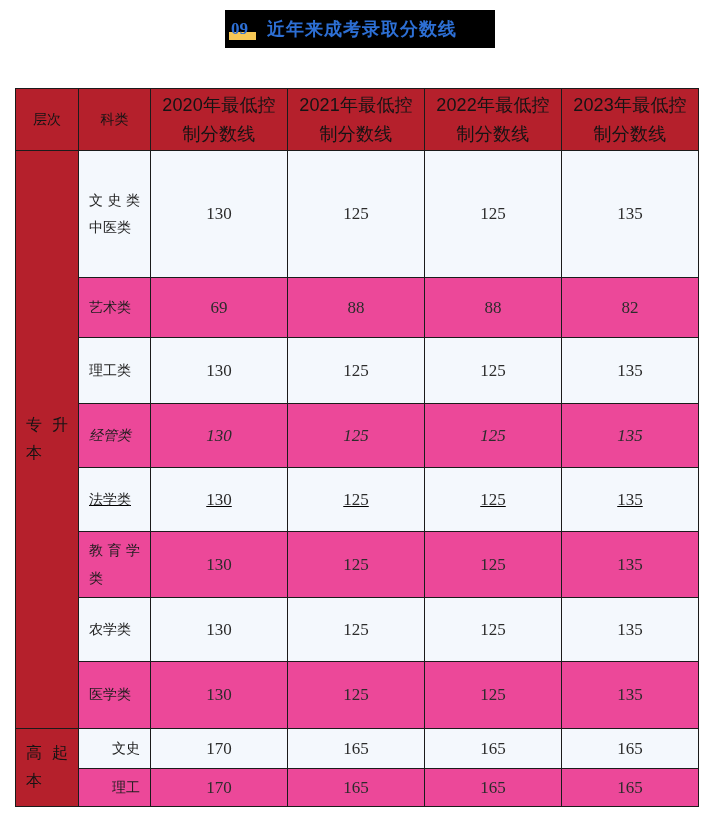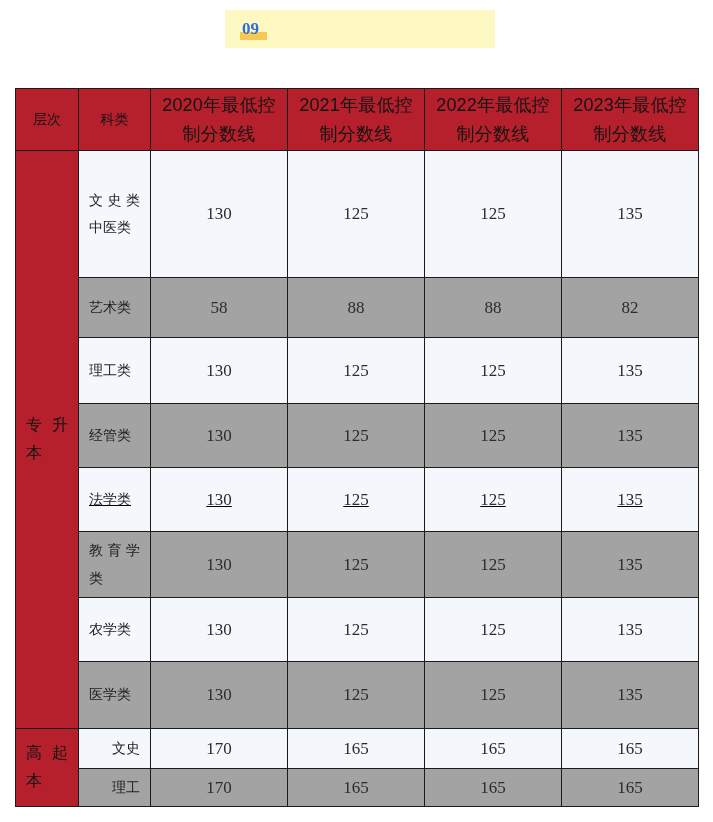--- a/index.html
+++ b/index.html
@@ -16,24 +16,24 @@
     position: relative;
   }
 
   
   #section-banner {
     position: absolute;
     left: 225px;
     top: 10px;
     width: 270px;
     height: 38px;
-    background: #fef9c3;
+    background: #000000;
     display: flex;
     align-items: center;
-    padding-left: 16px;
+    padding-left: 5px;
   }
   #banner-number-wrap {
     position: relative;
     display: inline-block;
     margin-right: 18px;
   }
   #banner-number {
     position: relative;
     z-index: 2;
     font-family: "Liberation Serif", serif;
@@ -147,30 +147,31 @@
     font-size: 17px;
     color: #2c2c2c;
     padding-left: 11px;
     text-align: center;
   }
 
   
   tr.tint-blue td.subject-cell,
   tr.tint-blue td.score-cell { background: #f4f8fd; }
   tr.tint-warm td.subject-cell,
-  tr.tint-warm td.score-cell { background: #a3a3a3; }
+  tr.tint-warm td.score-cell { background: #ec4899; }
 </style>
 </head>
 <body>
 
 <div id="section-banner">
   <span id="banner-number-wrap">
     <span id="banner-number-highlight"></span>
     <span id="banner-number">09</span>
   </span>
+  <span id="banner-title">近年来成考录取分数线</span>
 </div>
 
 <div id="score-table-wrap">
   <table id="score-table">
     <colgroup>
       <col class="c-level">
       <col class="c-subject">
       <col class="c-year">
       <col class="c-year">
       <col class="c-year">
@@ -208,35 +209,35 @@
           </td>
           <td class="score-cell">130</td>
           <td class="score-cell">125</td>
           <td class="score-cell">125</td>
           <td class="score-cell">135</td>
         </tr>
         <tr class="tint-warm" style="height: 60px;">
           <td class="subject-cell">
             <div class="subject-inner">艺术类</div>
           </td>
-          <td class="score-cell">58</td>
+          <td class="score-cell">69</td>
           <td class="score-cell">88</td>
           <td class="score-cell">88</td>
           <td class="score-cell">82</td>
         </tr>
         <tr class="tint-blue" style="height: 66px;">
           <td class="subject-cell">
             <div class="subject-inner">理工类</div>
           </td>
           <td class="score-cell">130</td>
           <td class="score-cell">125</td>
           <td class="score-cell">125</td>
           <td class="score-cell">135</td>
         </tr>
-        <tr class="tint-warm" style="height: 64px;">
+        <tr class="tint-warm" style="height: 64px; font-style: italic;">
           <td class="subject-cell">
             <div class="subject-inner">经管类</div>
           </td>
           <td class="score-cell">130</td>
           <td class="score-cell">125</td>
           <td class="score-cell">125</td>
           <td class="score-cell">135</td>
         </tr>
         <tr class="tint-blue" style="height: 64px; text-decoration: underline;">
           <td class="subject-cell">

